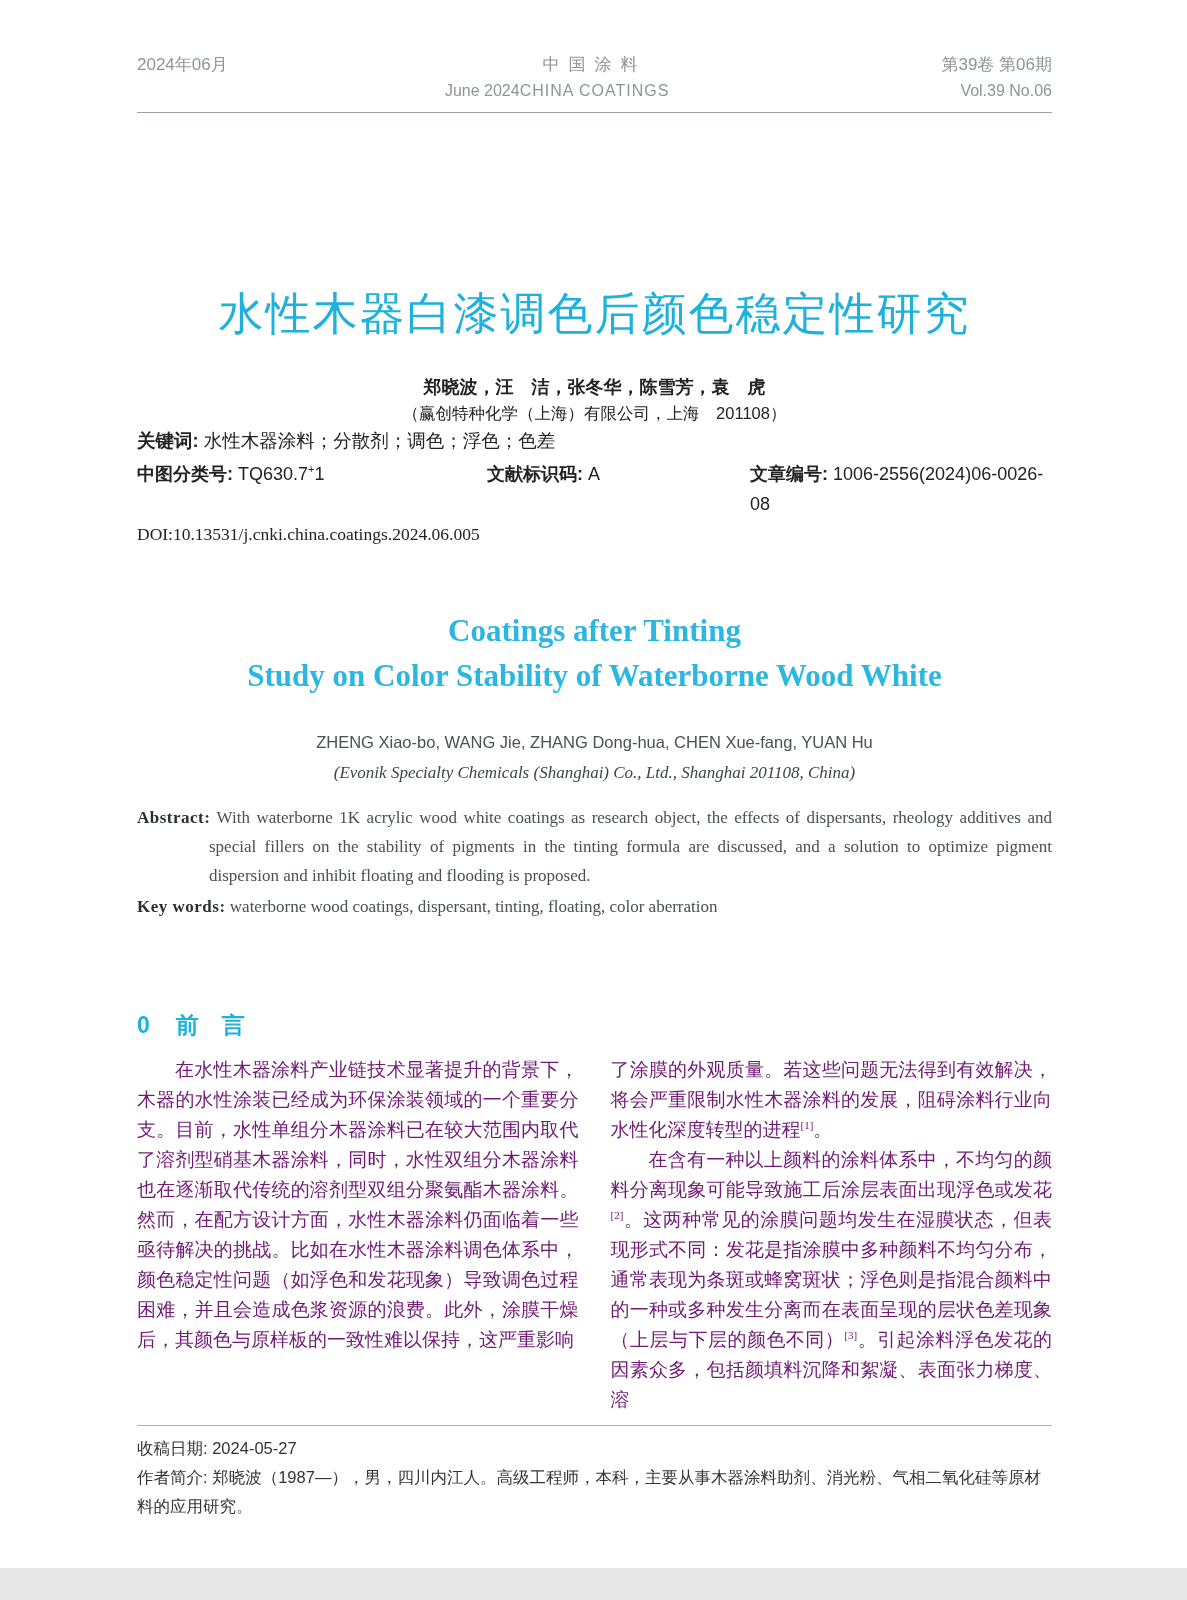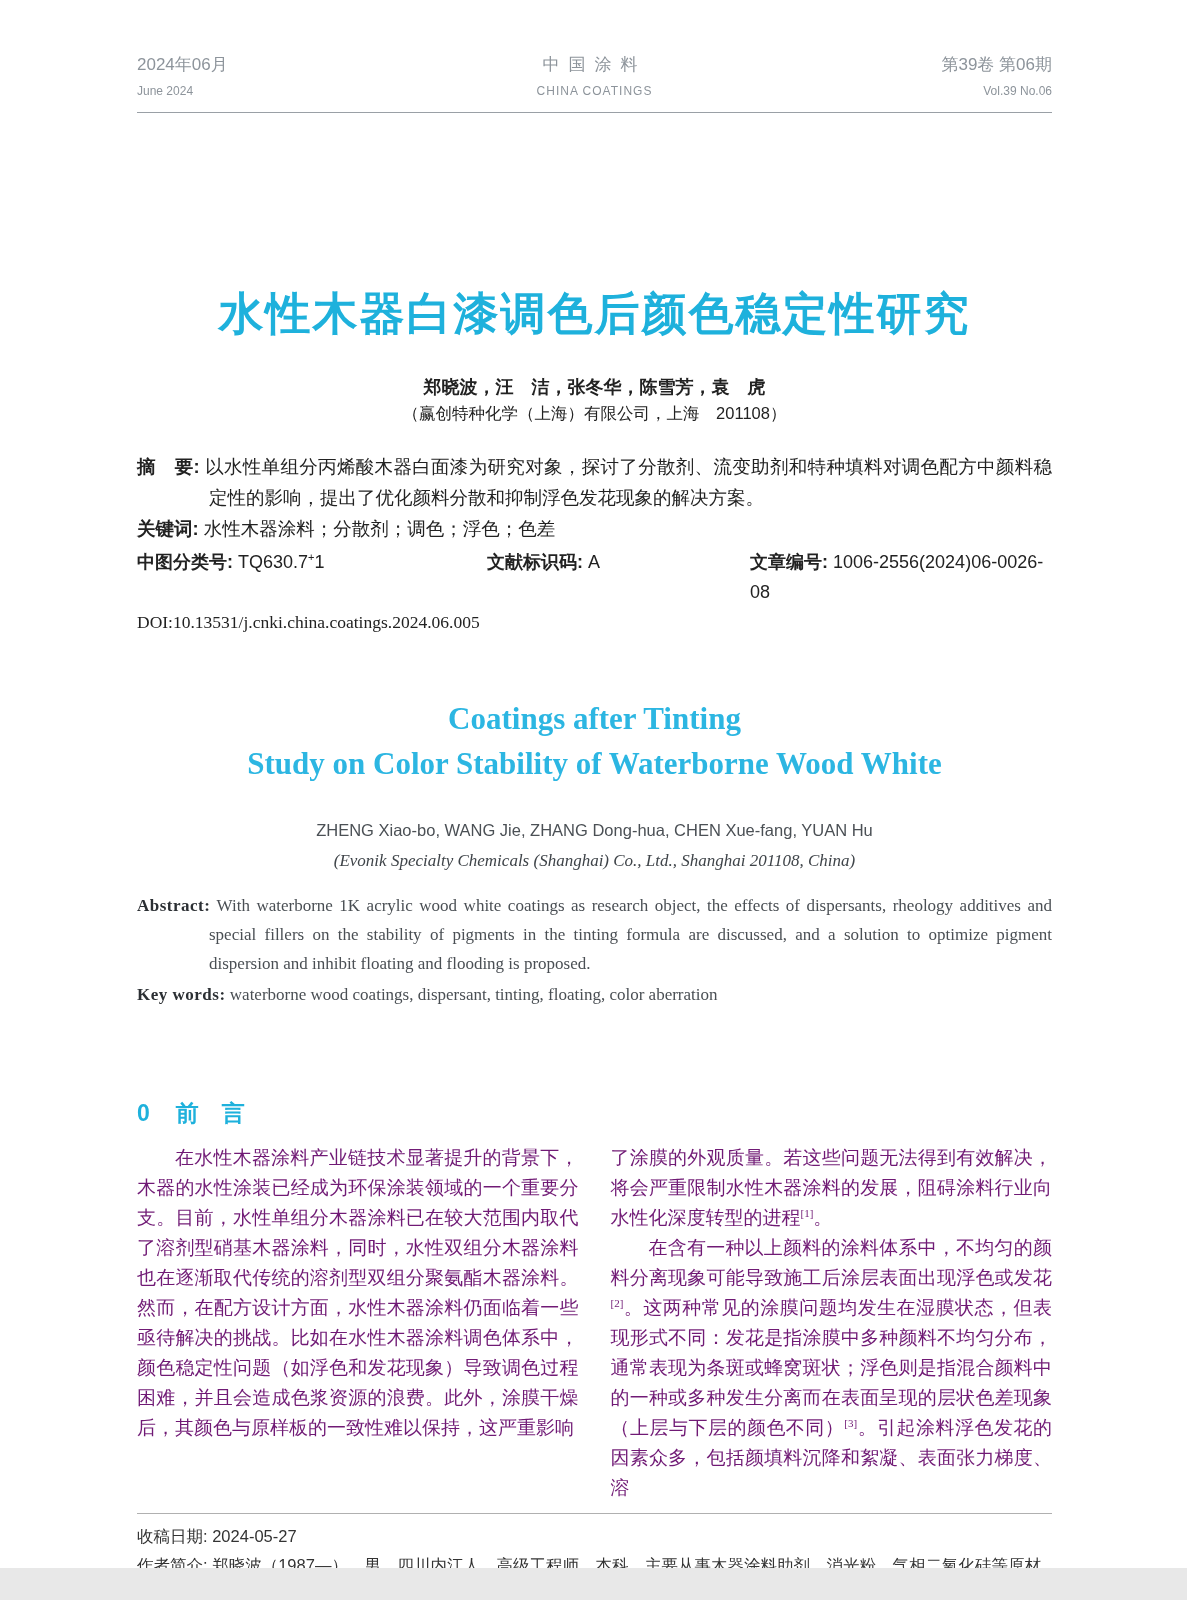--- a/index.html
+++ b/index.html
@@ -13,28 +13,28 @@
     overflow:hidden;
     font-family:"Liberation Sans",sans-serif;
     color:#1e1e1e;
   }
   
   .jheader{display:grid;grid-template-columns:1fr auto 1fr;align-items:end;color:#8d949b;}
   .jheader .hl{text-align:left;}
   .jheader .hc{text-align:center;}
   .jheader .hr{text-align:right;}
   .jheader .l1{font-size:17px;line-height:26px;}
-  .jheader .l2{font-size:12px;line-height:26px;}
+  .jheader .l2{font-size:16px;line-height:26px;text-align:right;}
   .jheader .hc .l1{letter-spacing:9px;}
   .jheader .hc .l2{letter-spacing:1px;}
   .header-rule{border:none;border-top:1.5px solid #9aa0a6;margin:8px 0 0 0;}
   
   .cn-title{
     margin:170px 0 0 0;text-align:center;
-    font-size:45px;font-weight:bold;line-height:61px;
+    font-size:45px;font-weight:normal;line-height:61px;
     color:#1EB1DC;letter-spacing:2px;
   }
   .cn-authors{margin-top:30px;text-align:center;font-size:18px;font-weight:600;line-height:27px;color:#222;}
   .cn-affil{margin-top:0;text-align:center;font-size:16.5px;line-height:24px;color:#222;}
   .hang{padding-left:72px;text-indent:-72px;}
   .cn-abstract{margin-top:26px;font-size:18.5px;line-height:31px;text-align:justify;color:#222;}
   .cn-keywords{font-size:18.5px;line-height:31px;color:#222;}
   .lbl{font-weight:600;}
   .meta-row{display:flex;margin-top:3px;font-size:18px;line-height:30px;color:#222;}
   .meta-row .m1{width:350px;}
@@ -85,24 +85,20 @@
       <div class="l1">第39卷 第06期</div>
       <div class="l2">Vol.39 No.06</div>
     </div>
   </div>
   <hr class="header-rule">
 
   <h1 class="cn-title">水性木器白漆调色后颜色稳定性研究</h1>
   <div class="cn-authors">郑晓波，汪　洁，张冬华，陈雪芳，袁　虎</div>
   <div class="cn-affil">（赢创特种化学（上海）有限公司，上海　201108）</div>
 
-  <div class="cn-abstract hang">
-    <span class="lbl">摘　要:</span>
-    <span>以水性单组分丙烯酸木器白面漆为研究对象，探讨了分散剂、流变助剂和特种填料对调色配方中颜料稳定性的影响，提出了优化颜料分散和抑制浮色发花现象的解决方案。</span>
-  </div>
   <div class="cn-keywords">
     <span class="lbl">关键词:</span>
     <span>水性木器涂料；分散剂；调色；浮色；色差</span>
   </div>
 
   <div class="meta-row">
     <div class="m1">
       <span class="lbl">中图分类号:</span>
       <span>TQ630.7</span><sup>+</sup><span>1</span>
     </div>

